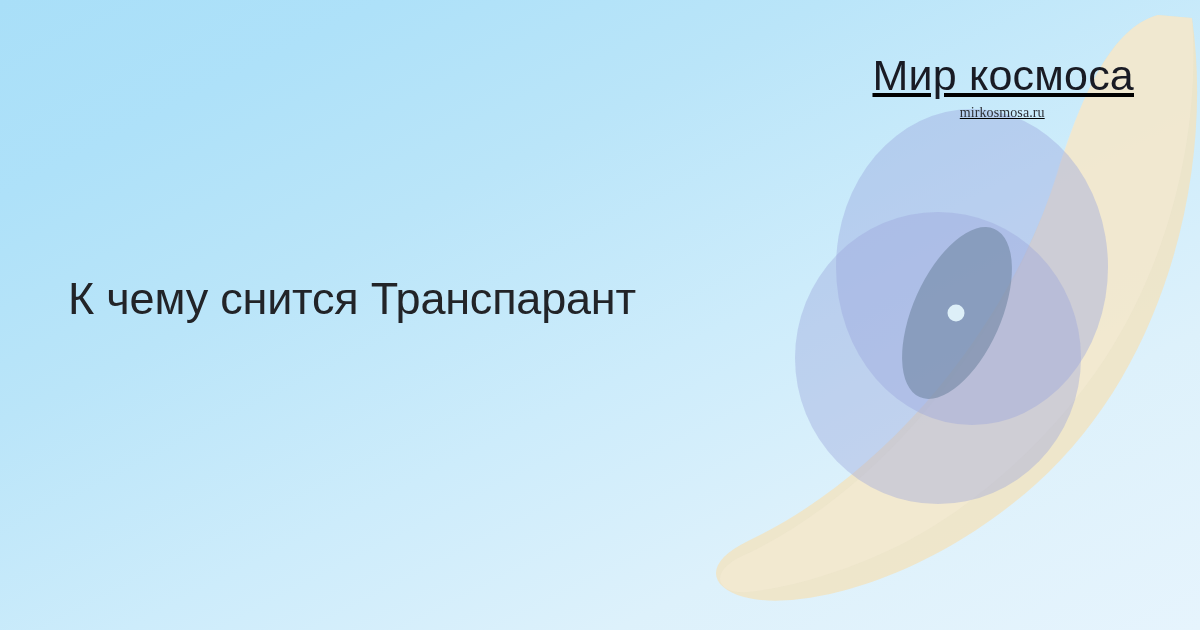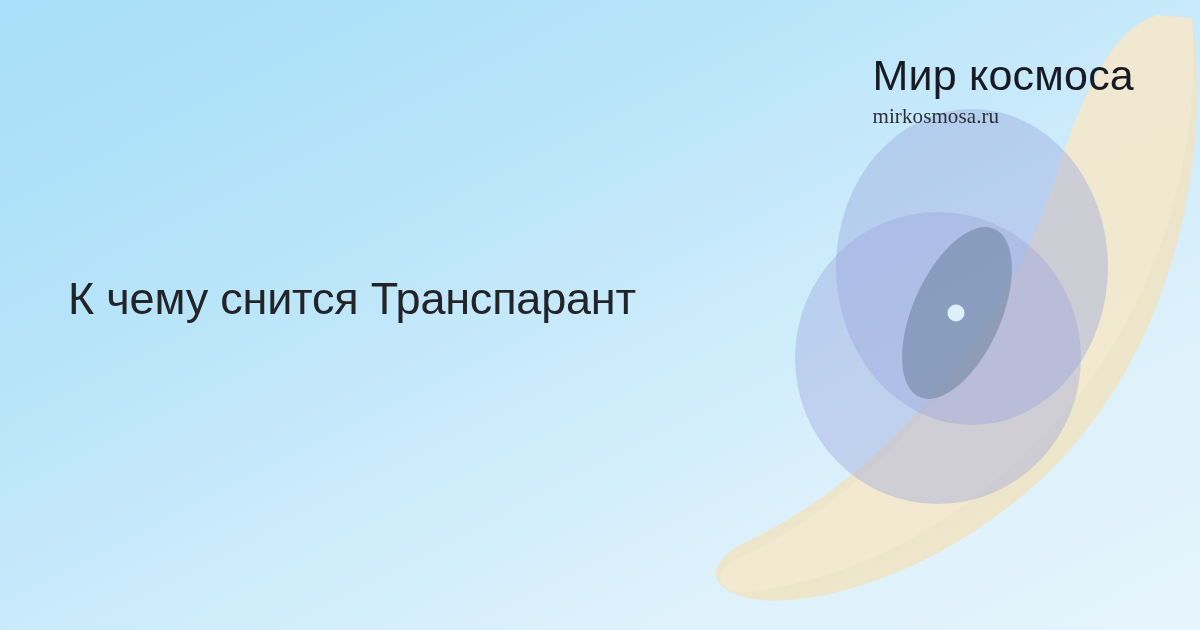--- a/index.html
+++ b/index.html
@@ -52,38 +52,39 @@
     color: #222428;
     white-space: nowrap;
     margin-top: 20px;
   }
 
   
   #brand {
     position: absolute;
     right: 66px;
     top: 54px;
-    text-align: left;
+    text-align: center;
     line-height: 1;
+    text-decoration: underline;
   }
   #brand-name {
     display: block;
     font-family: "Liberation Sans", sans-serif;
     font-size: 43px;
     font-weight: 400;
     letter-spacing: 0.2px;
     color: #191b24;
     white-space: nowrap;
   }
   #brand-url {
     display: block;
     margin-top: 9px;
     margin-right: 2px;
     font-family: "Liberation Serif", serif;
-    font-size: 21px;
+    font-size: 14px;
     font-weight: 400;
     letter-spacing: 0.1px;
     color: #2c2f36;
     white-space: nowrap;
   }
 </style>
 </head>
 <body>
 
 <div id="card">

